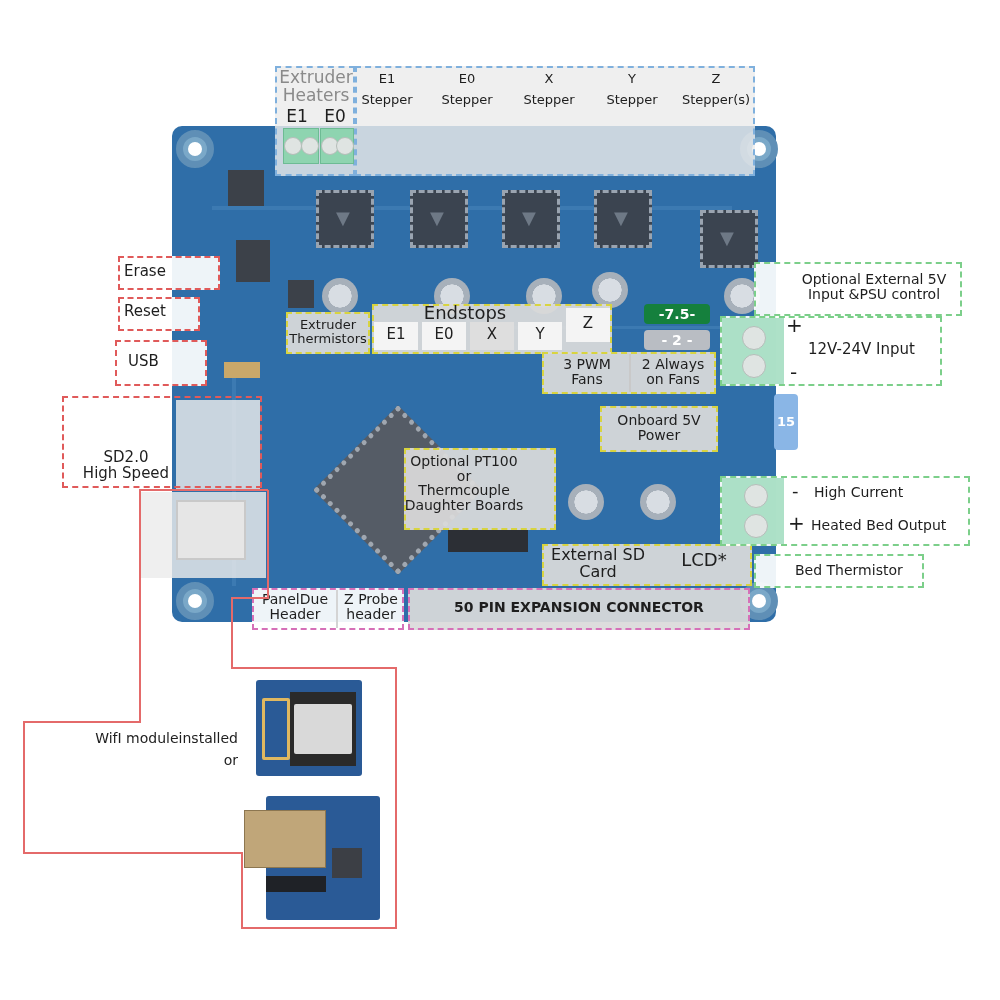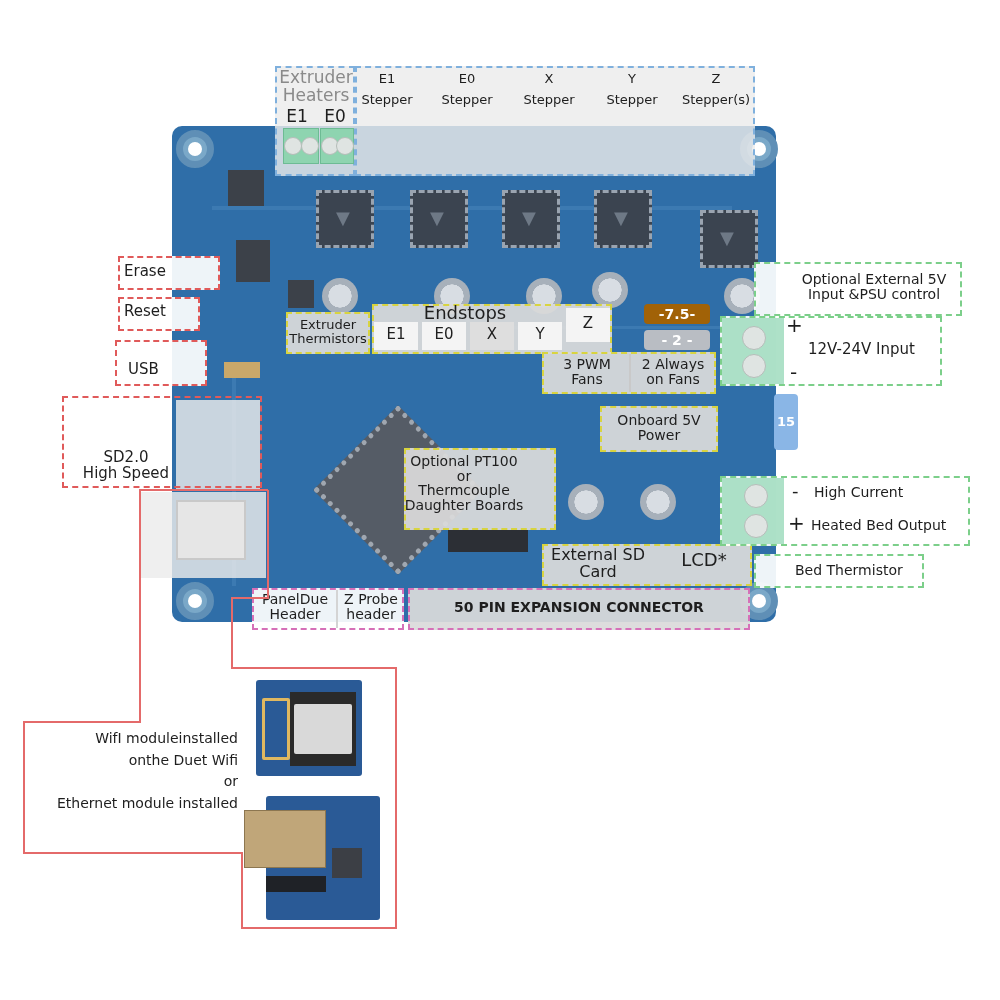--- a/index.html
+++ b/index.html
@@ -77,21 +77,21 @@
 
 <div class="abs smd" style="left:236px;top:240px;width:34px;height:42px;"></div>
 <div class="abs smd" style="left:228px;top:170px;width:36px;height:36px;"></div>
 <div class="abs smd" style="left:288px;top:280px;width:26px;height:28px;"></div>
 <div class="abs smd" style="left:224px;top:362px;width:36px;height:16px;background:#c9a86a;"></div>
 <div class="abs smd" style="left:448px;top:530px;width:80px;height:22px;background:#2c2f35;"></div>
 <div class="abs smd" style="left:770px;top:470px;width:0;height:0;"></div>
 
 <div class="abs mcu" style="left:338px;top:430px;"></div>
 
-<div class="abs fuse" style="left:644px;top:304px;width:66px;height:20px;background:#a16207;font-size:14px;line-height:20px;"><span>-7.5-</span></div>
+<div class="abs fuse" style="left:644px;top:304px;width:66px;height:20px;background:#15803d;font-size:14px;line-height:20px;"><span>-7.5-</span></div>
 <div class="abs fuse" style="left:644px;top:330px;width:66px;height:20px;background:#b9bdc3;font-size:14px;line-height:20px;"><span>- 2 -</span></div>
 <div class="abs fuse" style="left:774px;top:394px;width:24px;height:56px;background:#8ab6e6;font-size:13px;line-height:56px;"><span>15</span></div>
 
 <div class="abs wash" style="left:275px;top:66px;width:480px;height:110px;"></div>
 <div class="abs box-blue" style="left:275px;top:66px;width:80px;height:110px;"></div>
 <div class="abs box-blue" style="left:355px;top:66px;width:400px;height:110px;"></div>
 
 <div class="lbl f17 gray-text" style="left:276px;top:69px;width:80px;">
   <div>Extruder</div>
   <div>Heaters</div>
@@ -129,21 +129,21 @@
   <div style="margin-top:7px;">Stepper(s)</div>
 </div>
 
 <div class="abs white-bg box-red" style="left:118px;top:256px;width:102px;height:34px;"></div>
 <div class="lbl f15" style="left:124px;top:264px;">Erase</div>
 
 <div class="abs white-bg box-red" style="left:118px;top:297px;width:82px;height:34px;"></div>
 <div class="lbl f15" style="left:124px;top:304px;">Reset</div>
 
 <div class="abs white-bg box-red" style="left:115px;top:340px;width:92px;height:46px;"></div>
-<div class="lbl f15" style="left:128px;top:354px;margin-top:8px;">USB</div>
+<div class="lbl f15" style="left:128px;top:354px;">USB</div>
 
 <div class="abs wash" style="left:176px;top:400px;width:84px;height:90px;"></div>
 <div class="abs box-red" style="left:62px;top:396px;width:200px;height:92px;"></div>
 <div class="lbl f15" style="left:72px;top:450px;width:108px;">
   <div>SD2.0</div>
   <div>High Speed</div>
 </div>
 
 <div class="abs wash" style="left:140px;top:492px;width:126px;height:86px;"></div>
 <div class="abs" style="left:176px;top:500px;width:70px;height:60px;border:2px solid #c9c9c9;background:#e6e6e6;"></div>
@@ -245,23 +245,21 @@
 
 <div class="abs white-bg box-green" style="left:754px;top:554px;width:170px;height:34px;"></div>
 <div class="lbl f14" style="left:795px;top:563px;">Bed Thermistor</div>
 
 <svg class="abs" style="left:0;top:0;" width="1000" height="1000">
   <polyline points="268,490 140,490 140,722 24,722 24,853 242,853 242,928 396,928 396,668 232,668 232,598 268,598 268,490" fill="none" stroke="#e46a6a" stroke-width="2"></polyline>
 </svg>
 
 <div class="lbl f14" style="left:28px;top:728px;width:210px;line-height:1.55;text-align:right;">
   <div>WifI moduleinstalled</div>
-  <div>onthe Duet Wifi</div>
   <div>or</div>
-  <div>Ethernet module  installed</div>
 </div>
 
 <div class="abs" style="left:256px;top:680px;width:106px;height:96px;background:#2a5a96;border-radius:3px;">
   <div class="abs" style="left:6px;top:18px;width:28px;height:62px;border:3px solid #e0b860;border-radius:2px;"></div>
   <div class="abs" style="left:34px;top:12px;width:66px;height:74px;background:#2a2a2a;"></div>
   <div class="abs" style="left:38px;top:24px;width:58px;height:50px;background:#d9d9d9;border-radius:2px;"></div>
 </div>
 
 <div class="abs" style="left:266px;top:796px;width:114px;height:124px;background:#2a5a96;border-radius:3px;">
   <div class="abs" style="left:-22px;top:14px;width:82px;height:58px;background:#c0a679;border:1px solid #8c7650;"></div>

